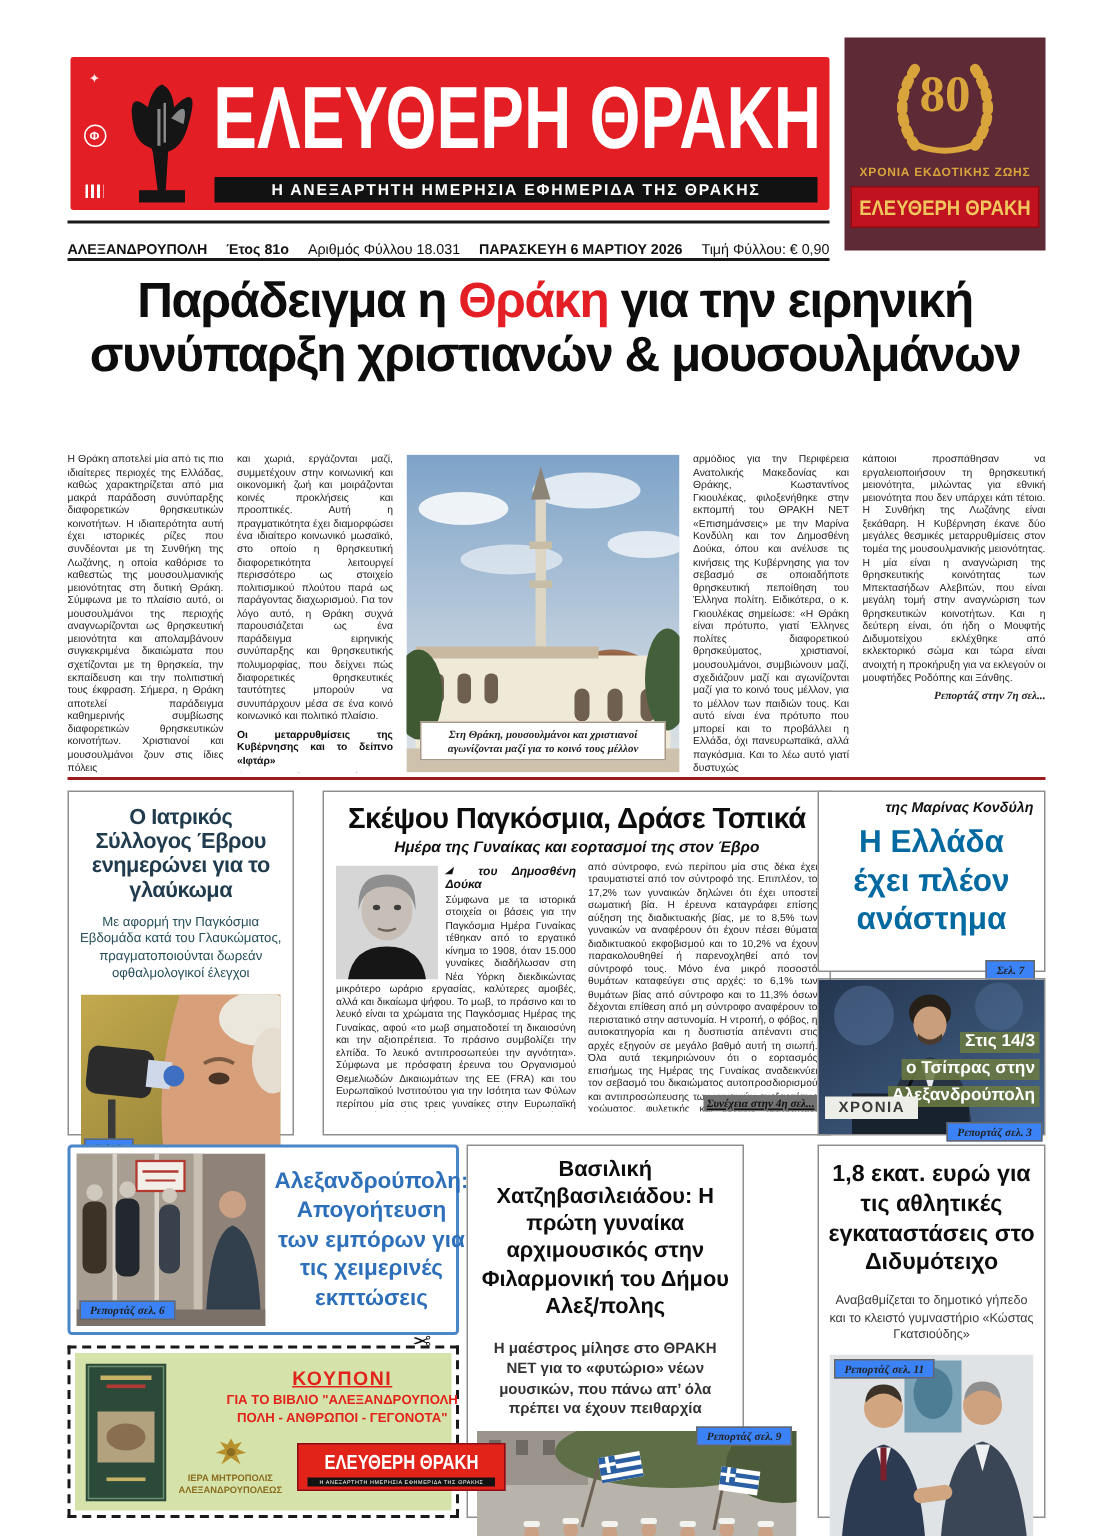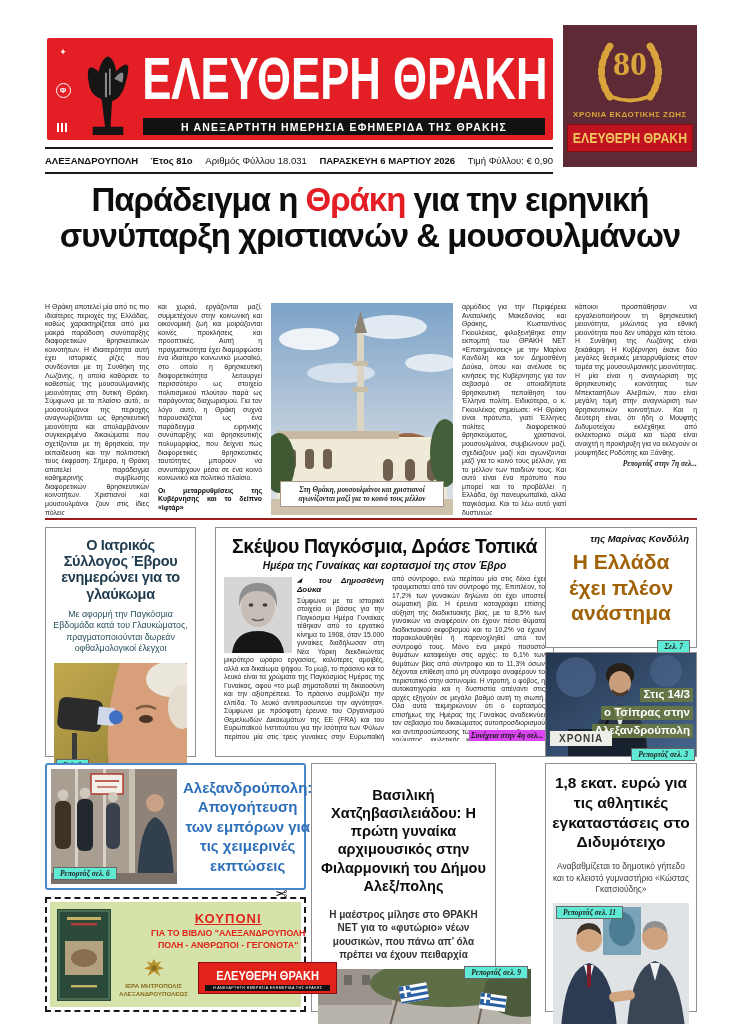--- a/index.html
+++ b/index.html
@@ -26,21 +26,21 @@
   .wreath-wrap{position:relative;width:92px;height:74px;margin-top:8px;}
   .wreath{position:absolute;left:0;top:0;}
   .n80{position:absolute;left:0;right:0;top:12px;text-align:center;color:#d9a43b;
        font-family:"Liberation Serif",serif;font-weight:bold;font-size:34px;}
   .anniv-line1{color:#d9a43b;font-weight:bold;font-size:8px;letter-spacing:.5px;margin-top:3px;white-space:nowrap;}
   .anniv-red{margin-top:5px;width:124px;height:26px;background:#c1121f;border:1px solid #8a0d16;display:flex;
              align-items:center;justify-content:center;}
   .anniv-red span{color:#f0c75e;font-weight:bold;font-size:14px;white-space:nowrap;transform:scaleX(.88);}
   
   .infoline{position:absolute;left:45px;top:147px;width:508px;height:23px;border-top:2px solid #1a1a1a;
-            border-bottom:2px solid #1a1a1a;display:flex;align-items:center;justify-content:space-between;
+            border-bottom:2px solid #1a1a1a;display:flex;align-items:flex-end;justify-content:space-between;
             font-size:9.5px;white-space:nowrap;}
   .infoline .b{font-weight:bold;}
   
   .headline{position:absolute;left:40px;top:182px;width:660px;text-align:center;font-weight:bold;
             font-size:33px;line-height:1.1;letter-spacing:-1px;color:#0d0d0d;}
   .headline .red{color:#e31e24;}
   .deck{position:absolute;left:57px;top:260px;width:626px;text-align:center;font-size:12.3px;line-height:1.35;color:#1a1a1a;}
   
   .leadcols{position:absolute;left:45px;top:303px;width:652px;height:212px;display:flex;gap:9px;overflow:hidden;}
   .lcol{font-size:6.9px;line-height:1.24;text-align:justify;color:#222;overflow:hidden;position:relative;}
@@ -48,60 +48,60 @@
   .lcol.c5{flex:1;}
   .col-subhead{font-weight:bold;margin:4px 0 2px;color:#0d0d0d;}
   .lead-ref{text-align:right;font:italic bold 7.5px "Liberation Serif",serif;margin-top:2px;}
   .mosque-fig{width:182px;flex:none;position:relative;margin:0;}
   .mosque-fig svg{display:block;}
   .mosque-cap{position:absolute;left:9px;right:9px;bottom:8px;background:#fff;border:1px solid #a98;
               padding:3px 4px;text-align:center;font:italic bold 7.3px "Liberation Serif",serif;color:#222;}
   .redrule{position:absolute;left:45px;top:518px;width:652px;height:2px;background:#9b1c1c;}
   
   .box{position:absolute;background:#fff;border:1px solid #8f8f8f;box-sizing:border-box;}
-  .chip{background:#5eead4;border:1px solid #666;font:italic bold 7.5px "Liberation Serif",serif;color:#222;
+  .chip{background:#3b82f6;border:1px solid #666;font:italic bold 7.5px "Liberation Serif",serif;color:#222;
         padding:1px 6px;white-space:nowrap;}
   
   .box-gl{left:45px;top:527px;width:151px;height:230px;padding:9px 7px;text-align:center;}
   .gl-title{font-weight:bold;font-size:14.5px;line-height:1.12;color:#1f3b4d;letter-spacing:-.3px;}
   .gl-deck{font-size:8.8px;line-height:1.3;color:#27505a;margin-top:7px;}
   .gl-photo{position:relative;margin:8px auto 0;width:133px;height:112px;}
   .gl-photo .chip{position:absolute;left:2px;bottom:3px;}
   
   .box-wd{left:215px;top:527px;width:339px;height:230px;padding:7px 8px;}
   .wd-title{text-align:center;font-weight:bold;font-size:19.5px;letter-spacing:-.4px;color:#0d0d0d;}
   .wd-deck{text-align:center;font-weight:bold;font-size:10.3px;margin-top:2px;color:#111;font-style:italic;}
   .wd-body{display:flex;gap:8px;margin-top:4px;height:166px;overflow:hidden;position:relative;}
   .wd-left{width:160px;flex:none;font-size:6.8px;line-height:1.25;text-align:justify;color:#222;overflow:hidden;}
   .wd-left .portrait{float:left;width:68px;height:76px;margin:2px 5px 2px 0;}
   .wd-byline{font:italic bold 8px "Liberation Sans",sans-serif;margin:1px 0 3px;color:#111;}
   .wd-byline .tri{font-size:6px;vertical-align:1px;}
   .wd-right{flex:1;font-size:6.8px;line-height:1.25;text-align:justify;color:#222;overflow:hidden;}
-  .wd-cont{position:absolute;right:0;bottom:0;background:#d946ef;font:italic bold 7.5px "Liberation Serif",serif;padding:1px 2px;}
+  .wd-cont{position:absolute;right:0;bottom:0;background:#737373;font:italic bold 7.5px "Liberation Serif",serif;padding:1px 2px;text-decoration:underline;}
   
   .box-gr{left:545px;top:527px;width:152px;height:121px;padding:5px 7px;}
   .gr-byline{text-align:right;font:italic bold 9.5px "Liberation Sans",sans-serif;color:#111;}
-  .gr-title{text-align:center;font-weight:bold;font-size:21px;line-height:1.22;color:#a16207;margin-top:5px;}
+  .gr-title{text-align:center;font-weight:bold;font-size:21px;line-height:1.22;color:#0369a1;margin-top:5px;}
   .box-gr .chip{position:absolute;right:6px;bottom:-6px;}
   
   .box-ts{left:545px;top:652px;width:152px;height:105px;border:1px solid #8f8f8f;position:absolute;box-sizing:border-box;}
   .ts-overlay{position:absolute;right:3px;bottom:18px;text-align:right;}
   .ts-overlay span{display:inline-block;background:rgba(106,122,66,.88);color:#fff;font-weight:bold;font-size:11.5px;
                    line-height:1.2;padding:0 3px;margin-top:1px;}
   .ts-sign{position:absolute;left:4px;bottom:10px;background:#eeeee8;color:#3a3a3a;font-weight:bold;font-size:10px;
            letter-spacing:1px;padding:2px 9px;}
   .box-ts .chip{position:absolute;right:1px;bottom:-5px;}
   
   .box-me{left:45px;top:763px;width:261px;height:127px;border:2px solid #4a86c8;border-radius:3px;
           display:flex;align-items:center;gap:6px;padding:4px;}
   .me-photo{position:relative;width:126px;height:115px;flex:none;}
   .me-photo .chip{position:absolute;left:2px;bottom:4px;}
   .me-title{flex:1;text-align:center;font-weight:bold;font-size:15px;line-height:1.3;color:#2e6fba;}
   
-  .box-co{left:311px;top:763px;width:185px;height:249px;padding:22px 6px;text-align:center;}
+  .box-co{left:311px;top:763px;width:185px;height:249px;padding:7px 6px;text-align:center;}
   .co-title{font-weight:bold;font-size:14.5px;line-height:1.25;color:#0d0d0d;}
   .co-deck{font-weight:bold;font-size:10px;line-height:1.35;color:#333;margin-top:13px;}
   .co-photo{position:relative;margin:7px auto 0;width:213px;height:140px;}
   .co-photo .chip{position:absolute;right:3px;top:-3px;}
   
   .box-di{left:545px;top:763px;width:152px;height:249px;padding:9px 6px;text-align:center;}
   .di-title{font-weight:bold;font-size:15.5px;line-height:1.28;color:#0d0d0d;}
   .di-deck{font-size:8.4px;line-height:1.35;color:#3a3a3a;margin-top:9px;}
   .di-photo{position:relative;margin:8px auto 0;width:136px;height:126px;}
   .di-photo .chip{position:absolute;left:3px;top:3px;}

